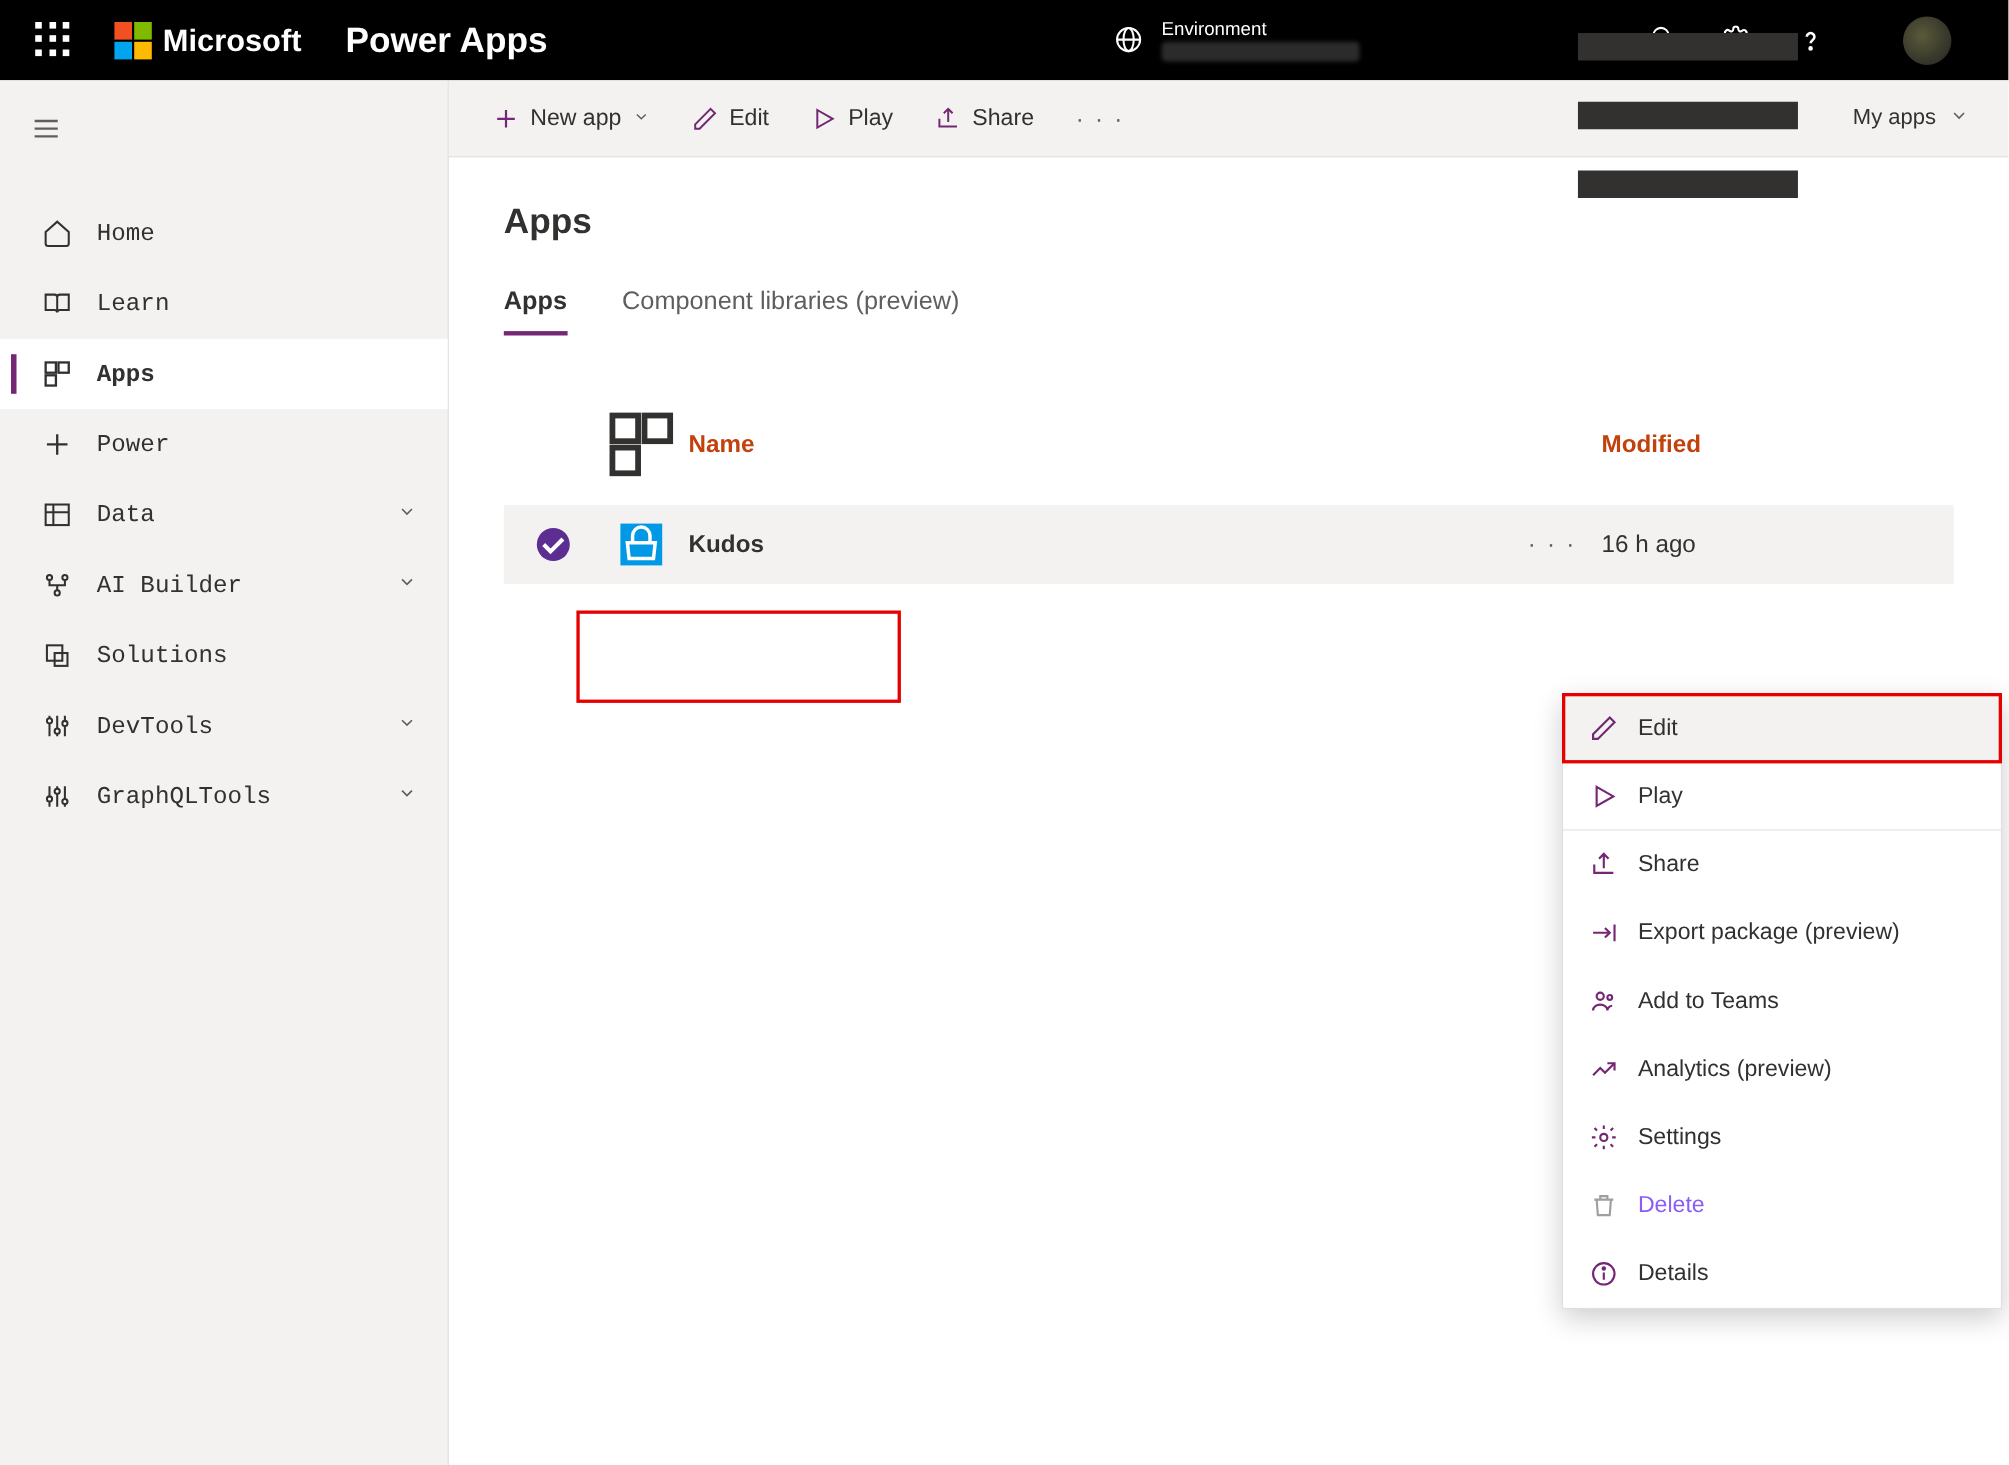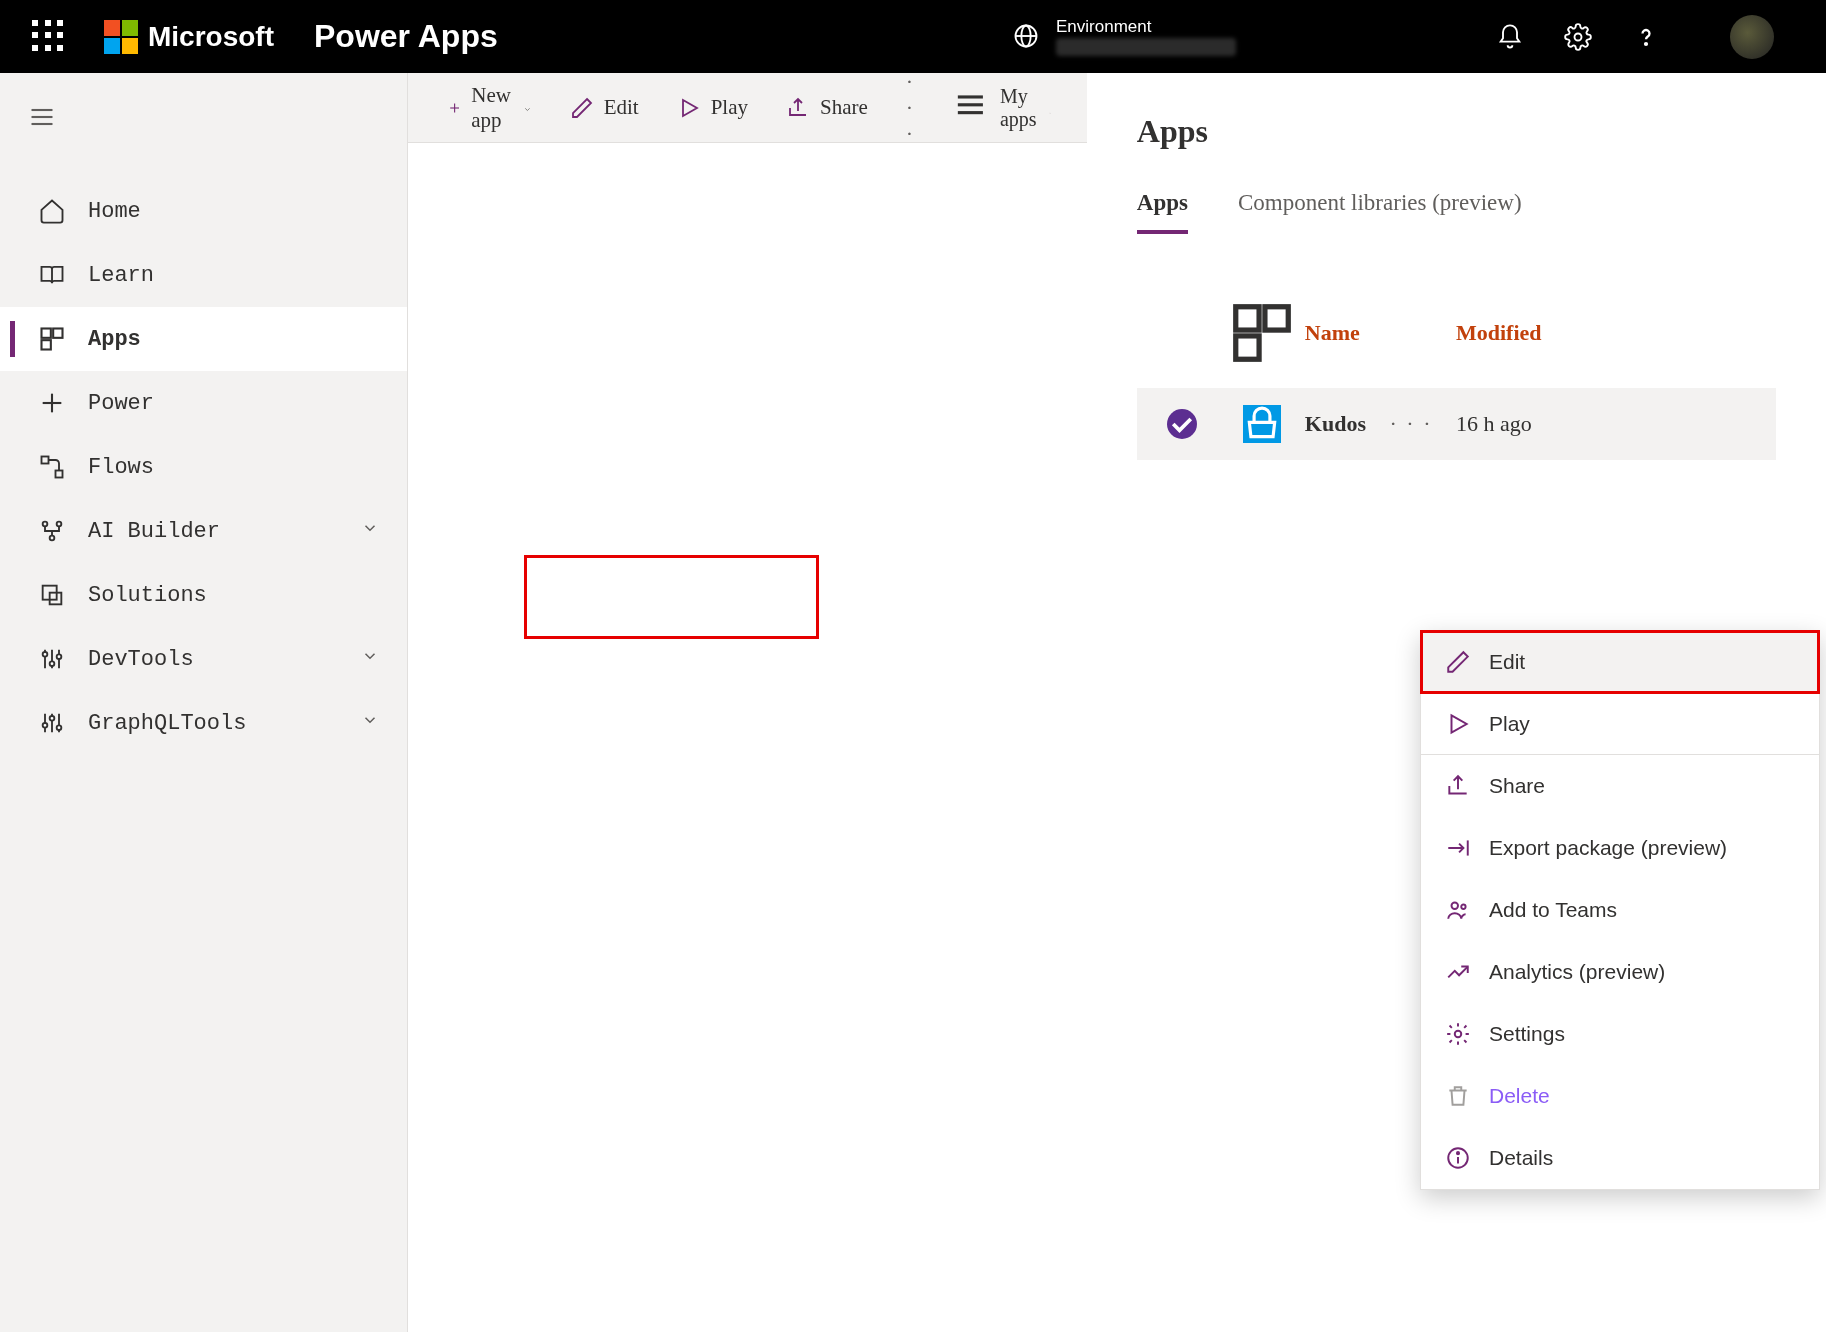--- a/index.html
+++ b/index.html
@@ -64,21 +64,21 @@
     cursor:pointer;
     position:relative;
   }
   .nav-item .nav-icon { width:28px; height:28px; margin-right:22px; display:flex; align-items:center; justify-content:center; color:#323130;}
   .nav-item.selected { background:#fff; font-weight:600;}
   .nav-item.selected::before {
     content:""; position:absolute; left:10px; top:14px; bottom:14px; width:5px; background:#742774;
   }
   .nav-chevron { margin-left:auto; color:#605e5c;}
   
-  .content { flex:1; display:flex; flex-direction:row;font-family:Liberation Serif, serif;}
+  .content { flex:1; display:flex; flex-direction:column;}
   .toolbar {
     height:70px;
     background:#f3f2f1;
     border-bottom:1px solid #e1dfdd;
     display:flex; align-items:center;
     padding: 0 36px;
     gap: 30px;
   }
   .toolbar-btn { display:flex; align-items:center; gap:10px; font-size:21px; color:#323130; cursor:pointer; padding:6px 4px;}
   .toolbar-btn .ticon { color:#742774; width:24px; height:24px; display:flex; align-items:center; justify-content:center;}
@@ -246,26 +246,29 @@
             <svg viewBox="0 0 24 24" stroke="currentColor" stroke-width="1.8">
               <line x1="12" y1="4" x2="12" y2="20"></line>
               <line x1="4" y1="12" x2="20" y2="12"></line>
             </svg>
           </span>
         <span>Power</span>
       </div>
       <div class="nav-item">
         <span class="nav-icon">
             <svg viewBox="0 0 24 24" fill="none" stroke="currentColor" stroke-width="1.6">
-              <rect x="3" y="3" width="6" height="6"></rect>
-              <rect x="15" y="15" width="6" height="6"></rect>
-              <path d="M9 6h6a3 3 0 0 1 3 3v6"></path>
-            </svg>
-          </span>
-        <span>Flows</span>
+              <rect x="3" y="4" width="18" height="16"></rect>
+              <line x1="3" y1="10" x2="21" y2="10"></line>
+              <line x1="9" y1="4" x2="9" y2="20"></line>
+            </svg>
+          </span>
+        <span>Data</span>
+        <span class="nav-chevron"><svg width="18" height="18" viewBox="0 0 24 24" fill="none" stroke="currentColor" stroke-width="2">
+              <polyline points="6 9 12 15 18 9"></polyline>
+            </svg></span>
       </div>
       <div class="nav-item">
         <span class="nav-icon">
             <svg viewBox="0 0 24 24" fill="none" stroke="currentColor" stroke-width="1.6">
               <circle cx="6" cy="6" r="2"></circle>
               <circle cx="18" cy="6" r="2"></circle>
               <circle cx="12" cy="18" r="2"></circle>
               <path d="M6 8v4h12V8M12 12v4"></path>
             </svg>
           </span>

